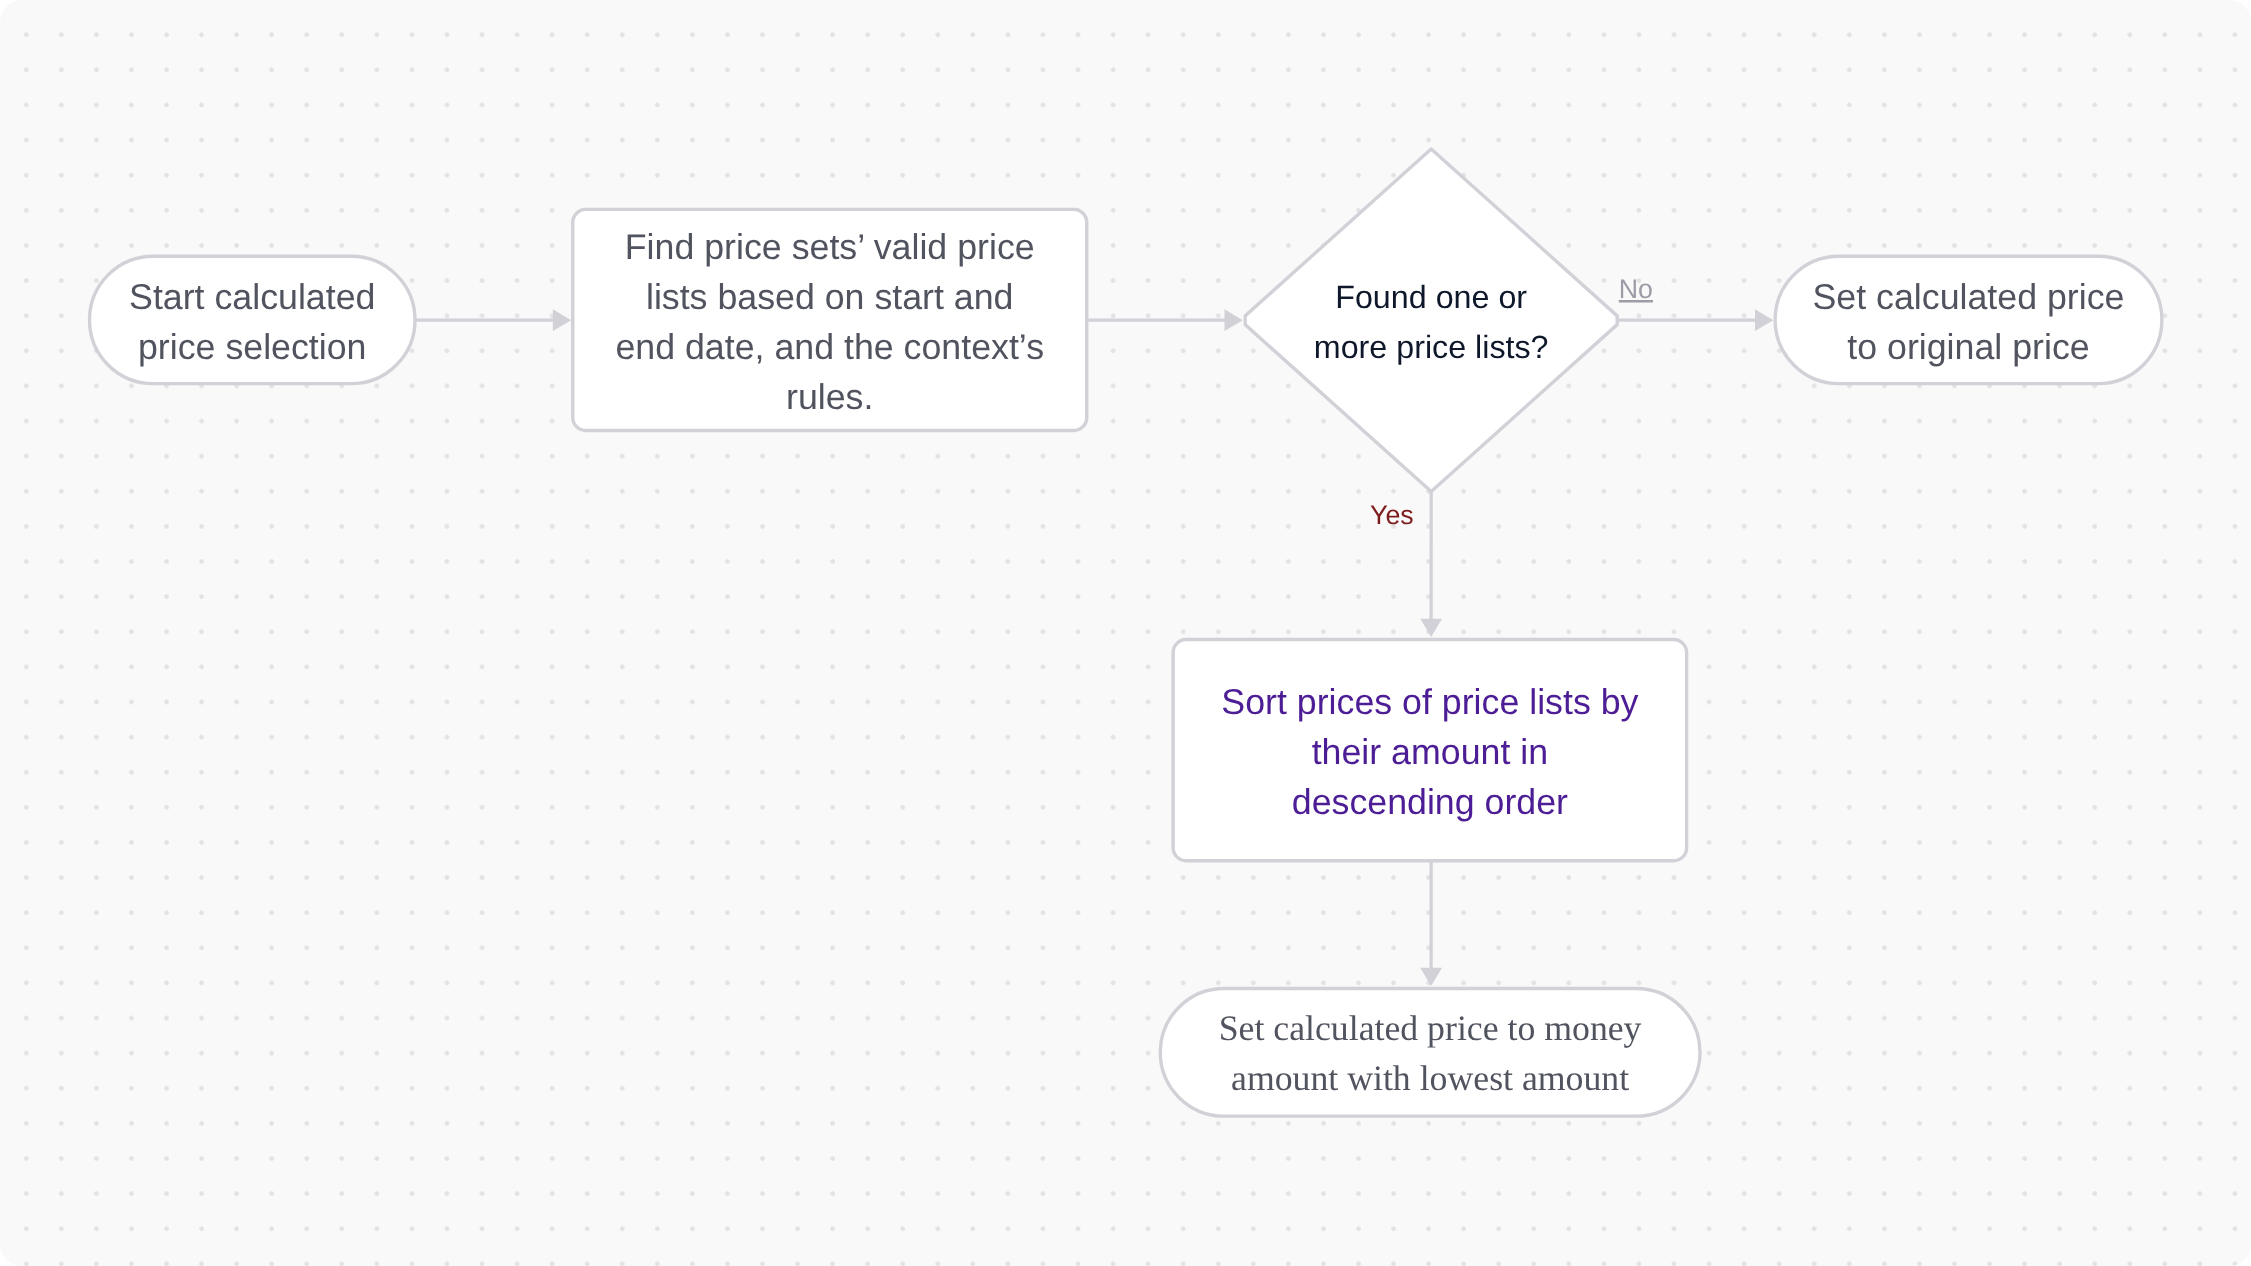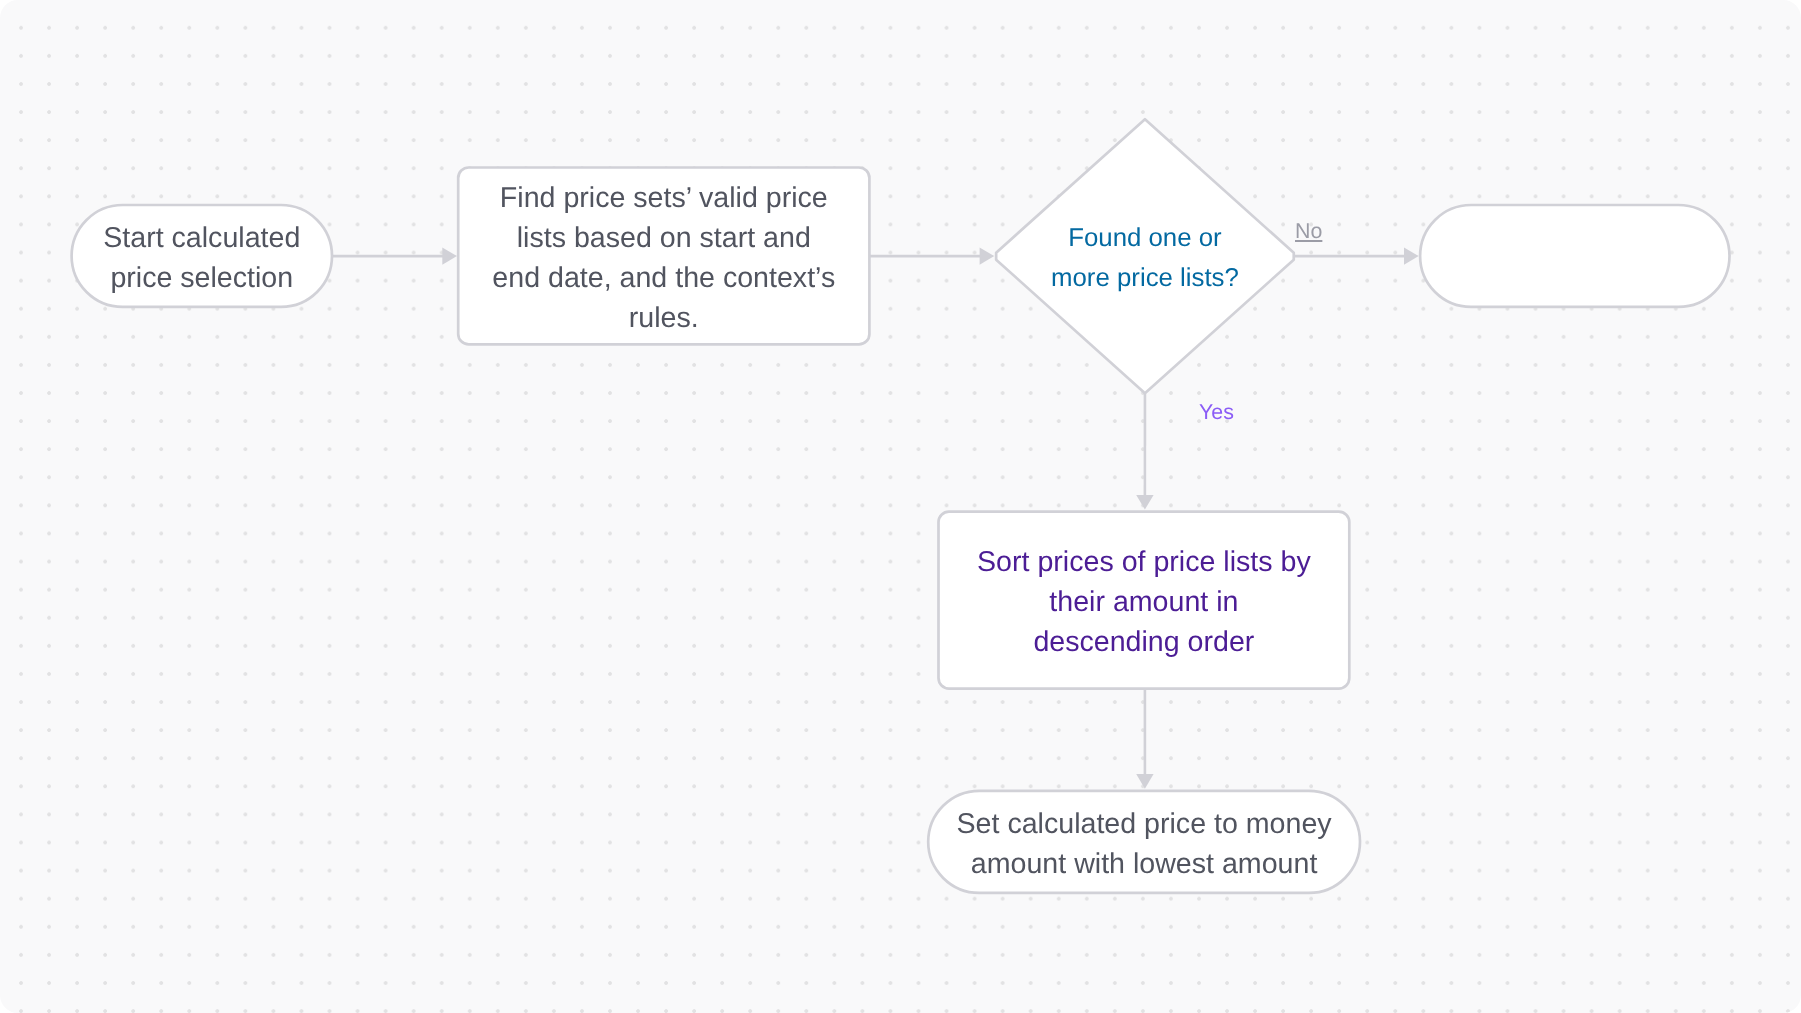--- a/index.html
+++ b/index.html
@@ -84,23 +84,25 @@
       <rect x="928.2" y="790.8" width="431.8" height="102.1" rx="51.05" ry="51.05" fill="#ffffff" stroke="#d1d1d7" stroke-width="2.7"></rect>
     </g>
   </svg>
 
   <div class="node-label" style="left: 458.2px; top: 167.5px; width: 411.2px; height: 176.9px; color: rgb(81, 84, 95);">Find price sets’ valid price
 lists based on start and
 end date, and the context’s
 rules.</div>
   <div class="node-label" style="left: 71.6px; top: 205px; width: 260.4px; height: 101.9px; color: rgb(81, 84, 95);">Start calculated
 price selection</div>
-  <div class="node-label" style="left: 996.15px; top: 205.65px; width: 297.6px; height: 101.9px; font-size: 25.8px; color: #0369a1;">Found one or
+  <div class="node-label" style="left: 996.15px; top: 205.65px; width: 297.6px; height: 101.9px; font-size: 25.8px; color: #0f172a;">Found one or
 more price lists?</div>
+  <div class="node-label" style="left: 1420.1px; top: 205px; width: 309.4px; height: 101.9px; color: rgb(81, 84, 95);">Set calculated price
+to original price</div>
   <div class="node-label" style="left: 938.5px; top: 511.6px; width: 410.8px; height: 177px; color: #4c1d95;">Sort prices of price lists by
 their amount in
 descending order</div>
-  <div class="node-label" style="left: 928.2px; top: 790.8px; width: 431.8px; height: 102.1px; color: rgb(81, 84, 95);">Set calculated price to money
+  <div class="node-label" style="left: 928.2px; top: 790.8px; width: 431.8px; height: 102.1px; color: rgb(81, 84, 95); font-family: Liberation Serif, serif;">Set calculated price to money
 amount with lowest amount</div>
 
   <div class="edge-label" style="left: 1295px; top: 221.4px; color: rgb(155, 156, 166); text-decoration: underline;">No</div>
-  <div class="edge-label" style="left: 1199px; top: 401.9px; color: #8b5cf6;">Yes</div>
+  <div class="edge-label" style="left: 1096px; top: 401.9px; color: #7f1d1d;">Yes</div>
 </div>
 
 </body></html>

